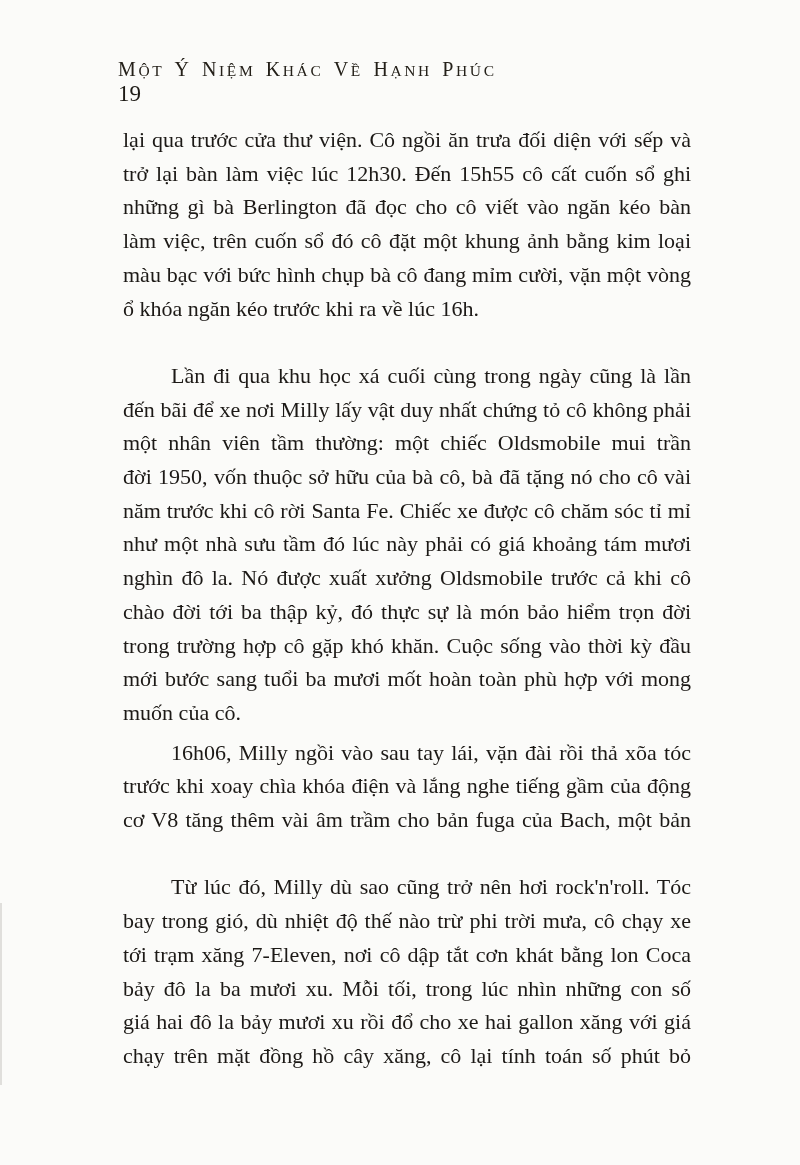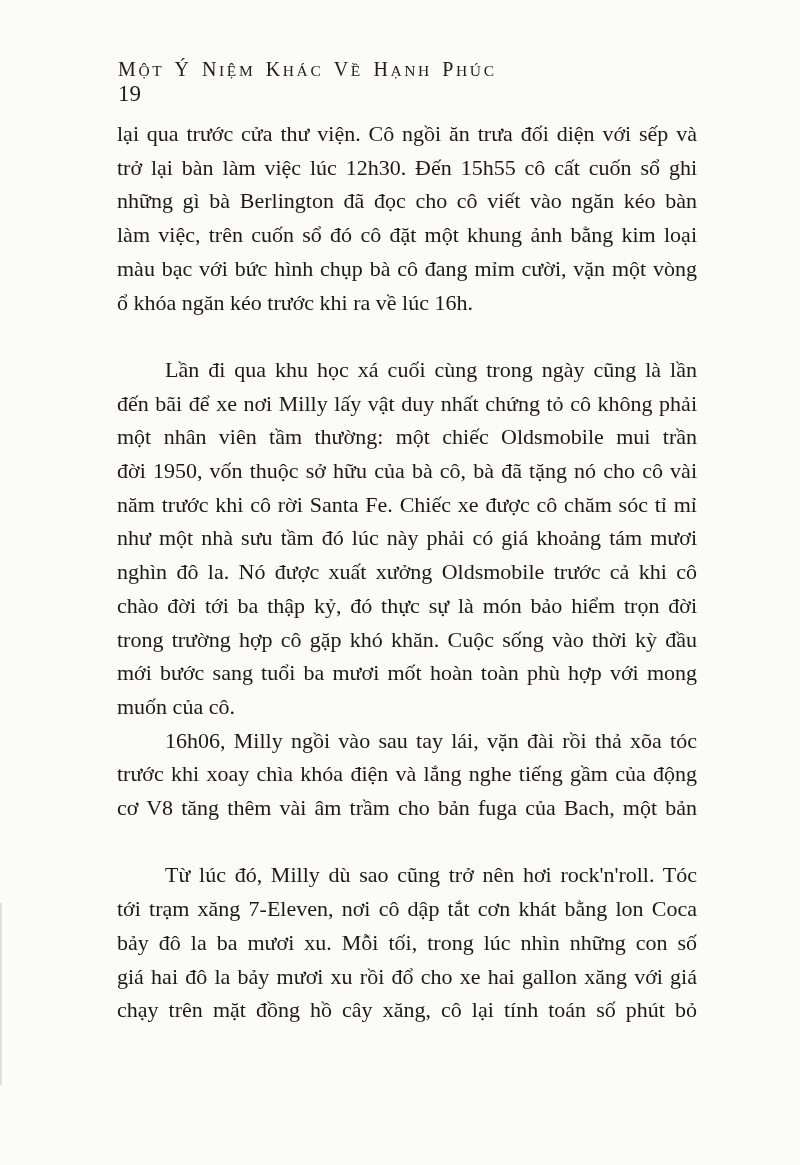--- a/index.html
+++ b/index.html
@@ -50,21 +50,21 @@
   
   .text-block {
     position: absolute;
     top: 117px;
     left: 117px;
     width: 580px;
     font-size: 22px;
     line-height: 33.7px;
     color: #1c1916;
   }
-  .paragraph { margin: 0; }
+  .paragraph { margin: 6px; }
   .paragraph.gap-before { margin-top: 33.7px; }
   .line {
     text-align: justify;
     text-align-last: justify;
     white-space: normal;
   }
   .line.first-indent { text-indent: 48px; }
   .line.last-natural { text-align-last: left; }
   
   .scan-artifact {
@@ -109,20 +109,21 @@
         <div class="line">mới bước sang tuổi ba mươi mốt hoàn toàn phù hợp với mong</div>
         <div class="line last-natural">muốn của cô.</div>
       </div>
       <div class="paragraph">
         <div class="line first-indent">16h06, Milly ngồi vào sau tay lái, vặn đài rồi thả xõa tóc</div>
         <div class="line">trước khi xoay chìa khóa điện và lắng nghe tiếng gầm của động</div>
         <div class="line">cơ V8 tăng thêm vài âm trầm cho bản fuga của Bach, một bản</div>
       </div>
       <div class="paragraph gap-before">
         <div class="line first-indent">Từ lúc đó, Milly dù sao cũng trở nên hơi rock'n'roll. Tóc</div>
+        <div class="line">bay trong gió, dù nhiệt độ thế nào trừ phi trời mưa, cô chạy xe</div>
         <div class="line">tới trạm xăng 7-Eleven, nơi cô dập tắt cơn khát bằng lon Coca</div>
         <div class="line">bảy đô la ba mươi xu. Mỗi tối, trong lúc nhìn những con số</div>
         <div class="line">giá hai đô la bảy mươi xu rồi đổ cho xe hai gallon xăng với giá</div>
         <div class="line">chạy trên mặt đồng hồ cây xăng, cô lại tính toán số phút bỏ</div>
       </div>
     </div>
 
   <div class="scan-artifact"></div>
 
 </div>

